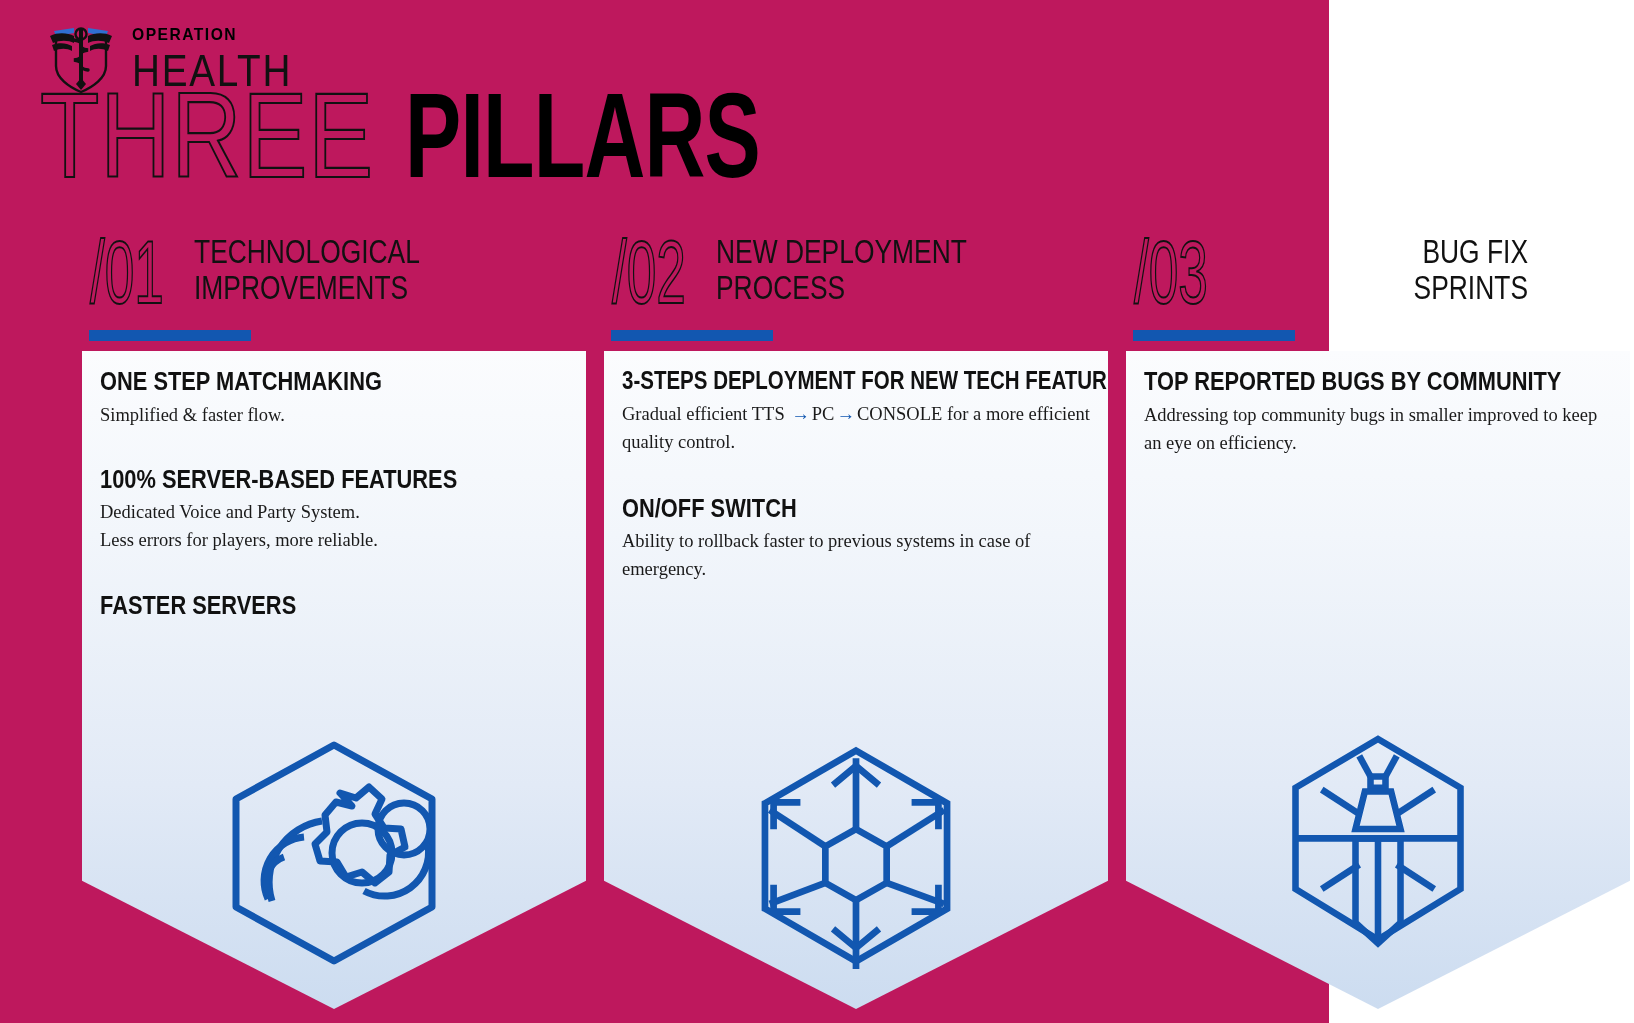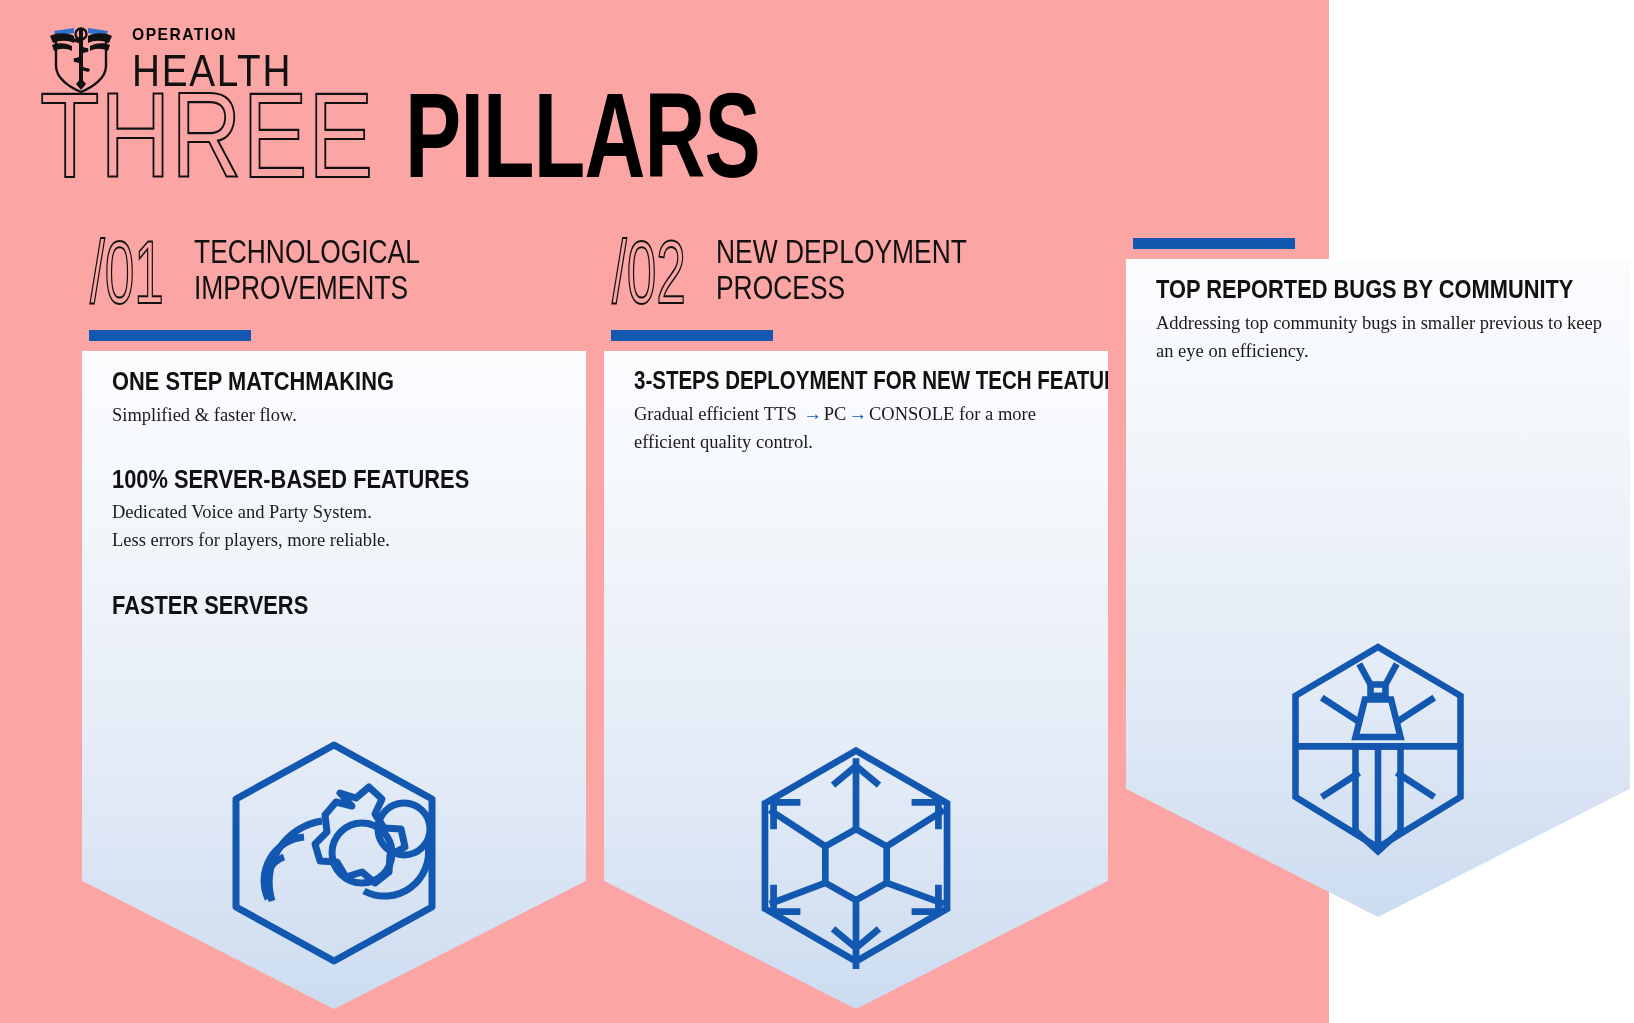--- a/index.html
+++ b/index.html
@@ -9,21 +9,21 @@
     height: 1023px;
     background: #ffffff;
     font-family: "Liberation Sans", sans-serif;
     overflow: hidden;
   }
 
   .page {
     position: relative;
     width: 1329px;
     height: 1023px;
-    background: #fca5a5;
+    background: #be185d;
   }
 
   
   .brand {
     position: absolute;
     left: 44px;
     top: 14px;
     display: flex;
     align-items: flex-start;
     gap: 14px;
@@ -142,21 +142,21 @@
   }
 
   
   .panel {
     position: relative;
     margin-top: 10px;
     width: 504px;
     height: 658px;
     background: linear-gradient(180deg, #fbfcfe 0%, #f2f6fb 28%, #e2eaf6 66%, #ccdcf0 100%);
     clip-path: polygon(0% 0%, 100% 0%, 100% 80.5%, 50% 100%, 0% 80.5%);
-    padding: 16px 16px 0 30px;
+    padding: 16px 16px 0 18px;
   }
 
   .block { margin-bottom: 30px; }
   .block-head {
     font-family: "Liberation Sans", sans-serif;
     font-weight: bold;
     font-size: 26px;
     line-height: 1.1;
     color: #111;
     letter-spacing: 0px;
@@ -282,20 +282,24 @@
       </div>
       <div class="rule" style="background:#1257b0"></div>
 
       <div class="panel">
         <div class="block">
           <div class="block-head" style="font-size:25px;transform:scaleX(0.82)">3-STEPS DEPLOYMENT FOR NEW TECH FEATURES</div>
           <div class="block-body">
             <span>Gradual efficient TTS </span><span class="arrow">→</span><span>PC</span><span class="arrow">→</span><span>CONSOLE for a more efficient quality control.</span>
           </div>
         </div>
+        <div class="block" style="margin-top:38px">
+          <div class="block-head">ON/OFF SWITCH</div>
+          <div class="block-body">Ability to rollback faster to previous systems in case of emergency.</div>
+        </div>
 
         <svg class="panel-icon" viewBox="0 0 240 240">
           <g fill="none" stroke="#1257b0" stroke-width="7" stroke-linejoin="miter" stroke-linecap="butt">
 
             <path d="M120 10 L215 65 L215 175 L120 230 L25 175 L25 65 Z"></path>
 
             <path d="M120 92 L152 110 L152 148 L120 166 L88 148 L88 110 Z"></path>
 
             <line x1="120" y1="92" x2="120" y2="18"></line>
             <line x1="120" y1="166" x2="120" y2="238"></line>
@@ -309,26 +313,33 @@
             <polyline points="178,64 206,64 206,92"></polyline>
             <polyline points="178,178 206,178 206,150"></polyline>
             <polyline points="62,64 34,64 34,92"></polyline>
             <polyline points="62,178 34,178 34,150"></polyline>
           </g>
         </svg>
       </div>
     </div>
 
     <div class="col c3">
+      <div class="col-head">
+        <div class="col-num">/03</div>
+        <div class="col-title right">
+          <span>BUG FIX</span>
+          <span>SPRINTS</span>
+        </div>
+      </div>
       <div class="rule" style="background:#1257b0"></div>
 
       <div class="panel">
         <div class="block">
           <div class="block-head">TOP REPORTED BUGS BY COMMUNITY</div>
-          <div class="block-body">Addressing top community bugs in smaller previous to keep an eye on efficiency.</div>
+          <div class="block-body">Addressing top community bugs in smaller improved to keep an eye on efficiency.</div>
         </div>
 
         <svg class="panel-icon" viewBox="0 0 240 260">
           <g fill="none" stroke="#1257b0" stroke-width="7" stroke-linejoin="miter">
 
             <path d="M120 18 L208 70 L208 178 L120 232 L32 178 L32 70 Z"></path>
 
             <line x1="32" y1="124" x2="208" y2="124"></line>
             <line x1="60" y1="72" x2="100" y2="98"></line>
             <line x1="180" y1="72" x2="140" y2="98"></line>

